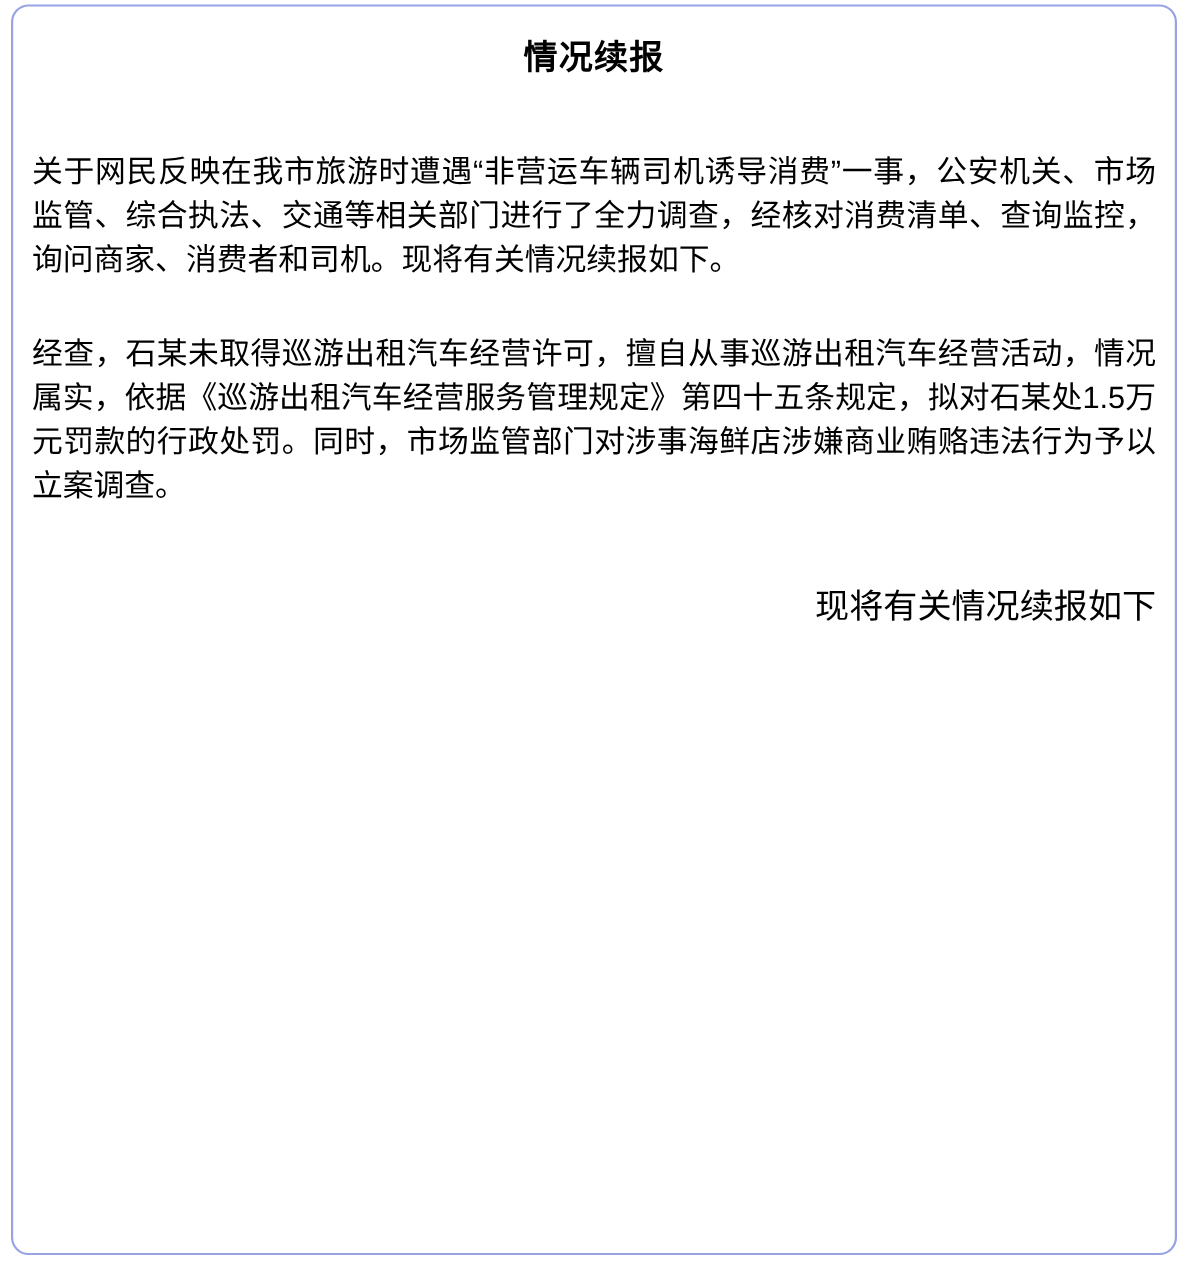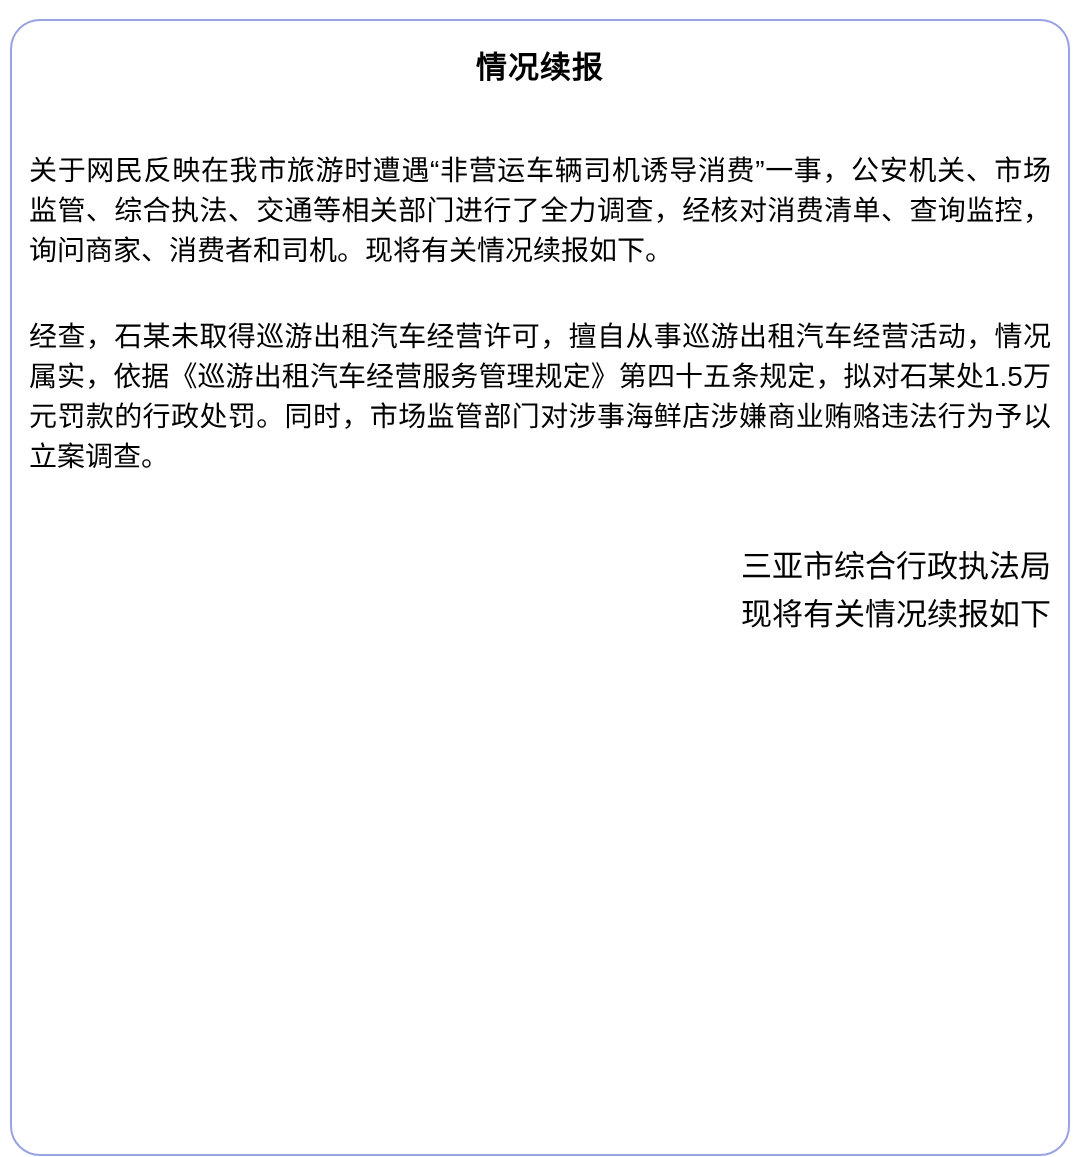--- a/index.html
+++ b/index.html
@@ -10,26 +10,26 @@
   body {
     width: 1080px;
     height: 1157px;
     position: relative;
     font-family: "Liberation Sans", sans-serif;
     color: #000000;
   }
   .doc-frame {
     position: absolute;
     left: 10px;
-    top: 19px;
+    top: 4px;
     width: 1060px;
     height: 1137px;
     box-sizing: border-box;
     border: 2px solid #97a3e2;
-    border-radius: 30px;
+    border-radius: 16px;
     background: #ffffff;
     padding: 24px 17px 32px 17px;
     overflow: hidden;
   }
   .doc-title {
     font-family: "Liberation Serif", serif;
     font-size: 31px;
     font-weight: 700;
     text-align: center;
     line-height: 46px;
@@ -63,17 +63,16 @@
   <h1 class="doc-title">情况续报</h1>
 
   <p class="doc-para">关于网民反映在我市旅游时遭遇“非营运车辆司机诱导消费”一事，公安机关、市场监管、综合执法、交通等相关部门进行了全力调查，经核对消费清单、查询监控，询问商家、消费者和司机。现将有关情况续报如下。</p>
 
 
   <p class="doc-para">经查，石某未取得巡游出租汽车经营许可，擅自从事巡游出租汽车经营活动，情况属实，依据《巡游出租汽车经营服务管理规定》第四十五条规定，拟对石某处1.5万元罚款的行政处罚。同时，市场监管部门对涉事海鲜店涉嫌商业贿赂违法行为予以立案调查。</p>
 
 
 
   <div class="signature-block">
-    <p class="signature-line">三亚市综合行政执法局</p>
     <p class="signature-line">现将有关情况续报如下</p>
   </div>
 
 </div>
 
 </body></html>

